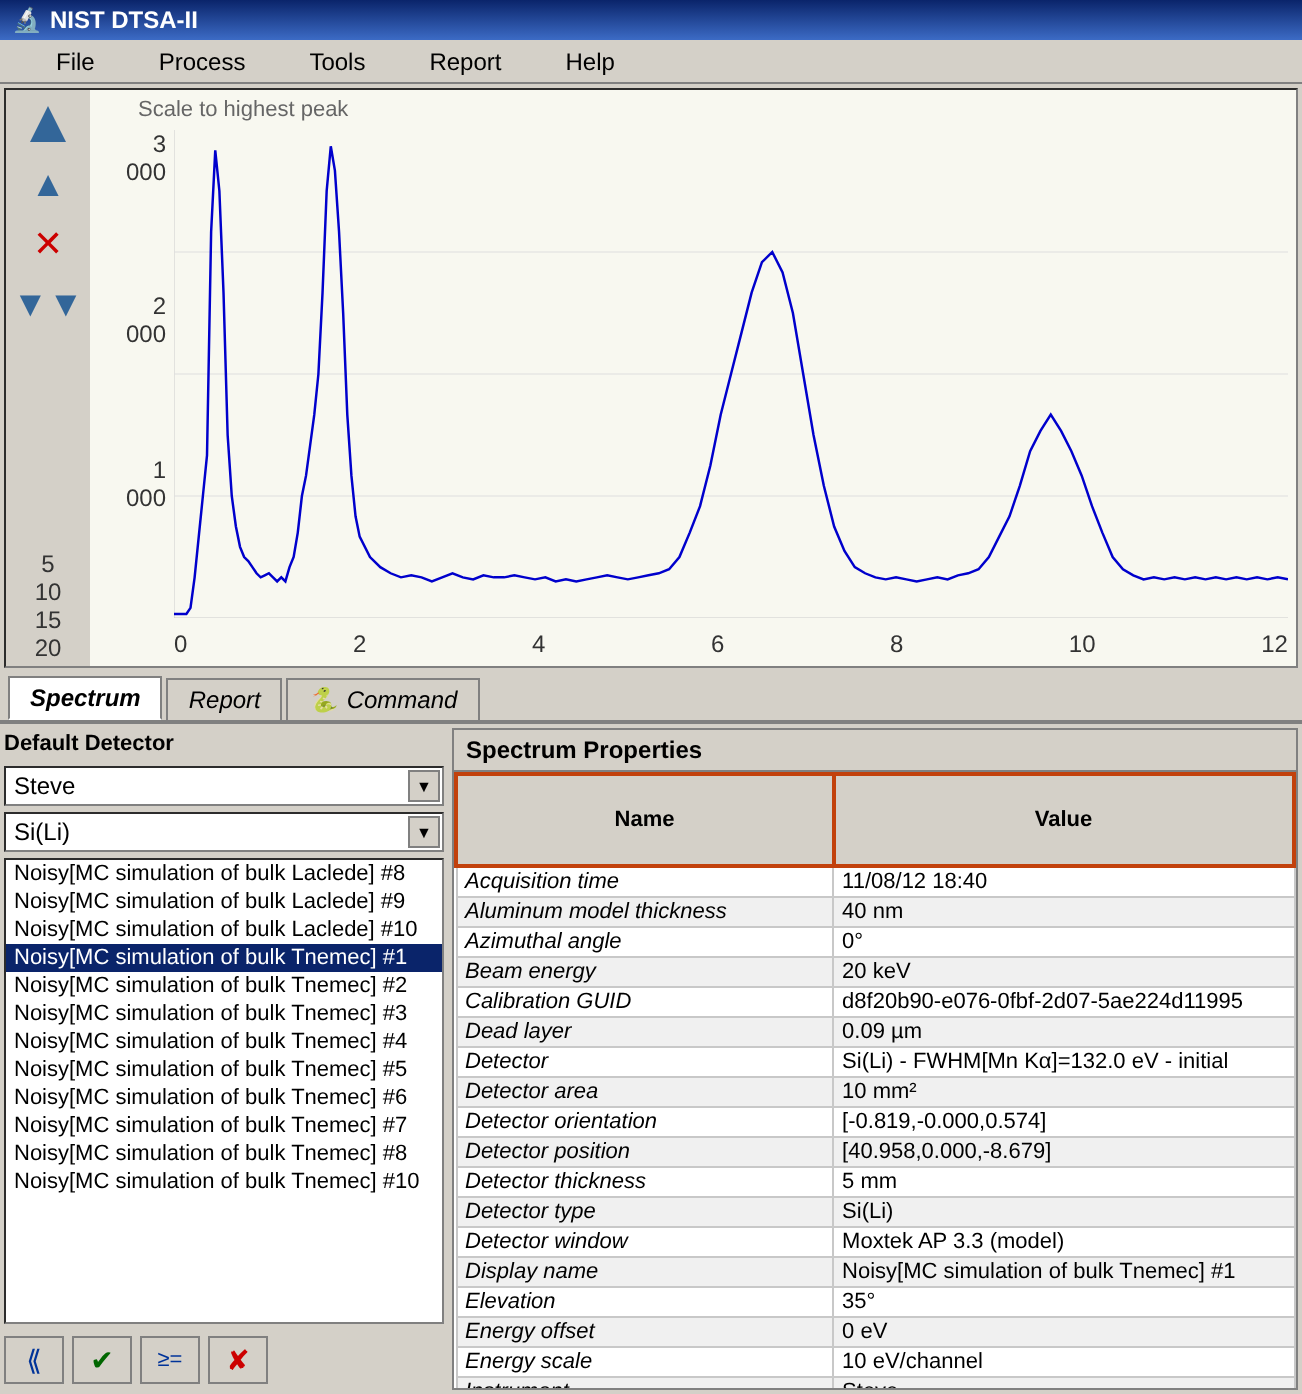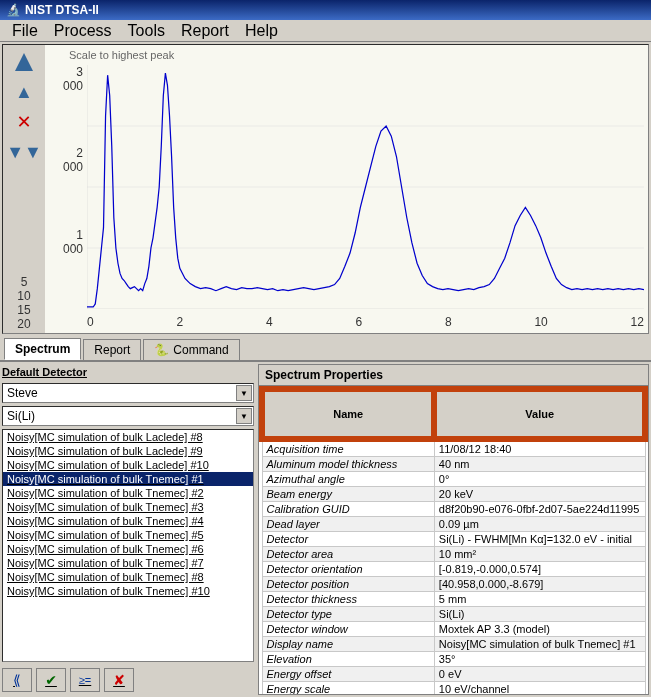--- a/index.html
+++ b/index.html
@@ -23,21 +23,22 @@
       background: #d4d0c8;
       display: flex;
       align-items: center;
       padding: 2px 4px;
       border-bottom: 1px solid #808080;
       height: 22px;
     }
     .menu-item {
       padding: 2px 8px;
       cursor: pointer;
-      font-size: 16px;
+      font-size: 12px;
+      margin-left: 16px;
     }
 
     
     .main-container {
       display: flex;
       flex-direction: column;
       height: calc(697px - 42px);
     }
 
     
@@ -121,20 +122,21 @@
       color: #333;
     }
 
     
     .tabs-bar {
       display: flex;
       align-items: flex-end;
       padding: 2px 4px 0;
       background: #d4d0c8;
       border-bottom: 2px solid #808080;
+      font-style: italic;
     }
     .tab {
       padding: 3px 10px;
       border: 1px solid #808080;
       border-bottom: none;
       background: #d4d0c8;
       cursor: pointer;
       margin-right: 2px;
       font-size: 12px;
       display: flex;
@@ -151,25 +153,24 @@
     .bottom-panel {
       display: flex;
       flex: 1;
       overflow: hidden;
       margin: 2px;
       gap: 4px;
     }
 
     
     .left-panel {
-      width: 252px;
+      width: 220px;
       display: flex;
       flex-direction: column;
       gap: 3px;
-      text-decoration: underline;
     }
     .panel-label {
       font-size: 11px;
       font-weight: bold;
       padding: 2px 0;
       color: #000;
     }
     .dropdown-container {
       position: relative;
     }
@@ -254,21 +255,21 @@
     .props-table {
       flex: 1;
       overflow-y: auto;
     }
     table {
       width: 100%;
       border-collapse: collapse;
     }
     th {
       background: #d4d0c8;
-      border: 6px solid #c2410c;
+      border: 2px solid #c2410c;
       padding: 16px 6px;
       font-size: 11px;
       font-weight: bold;
     }
     td {
       border: 1px solid #c8c8c8;
       padding: 1px 4px;
       font-size: 11px;
     }
     tr:nth-child(even) td { background: #f0f0f0; }

